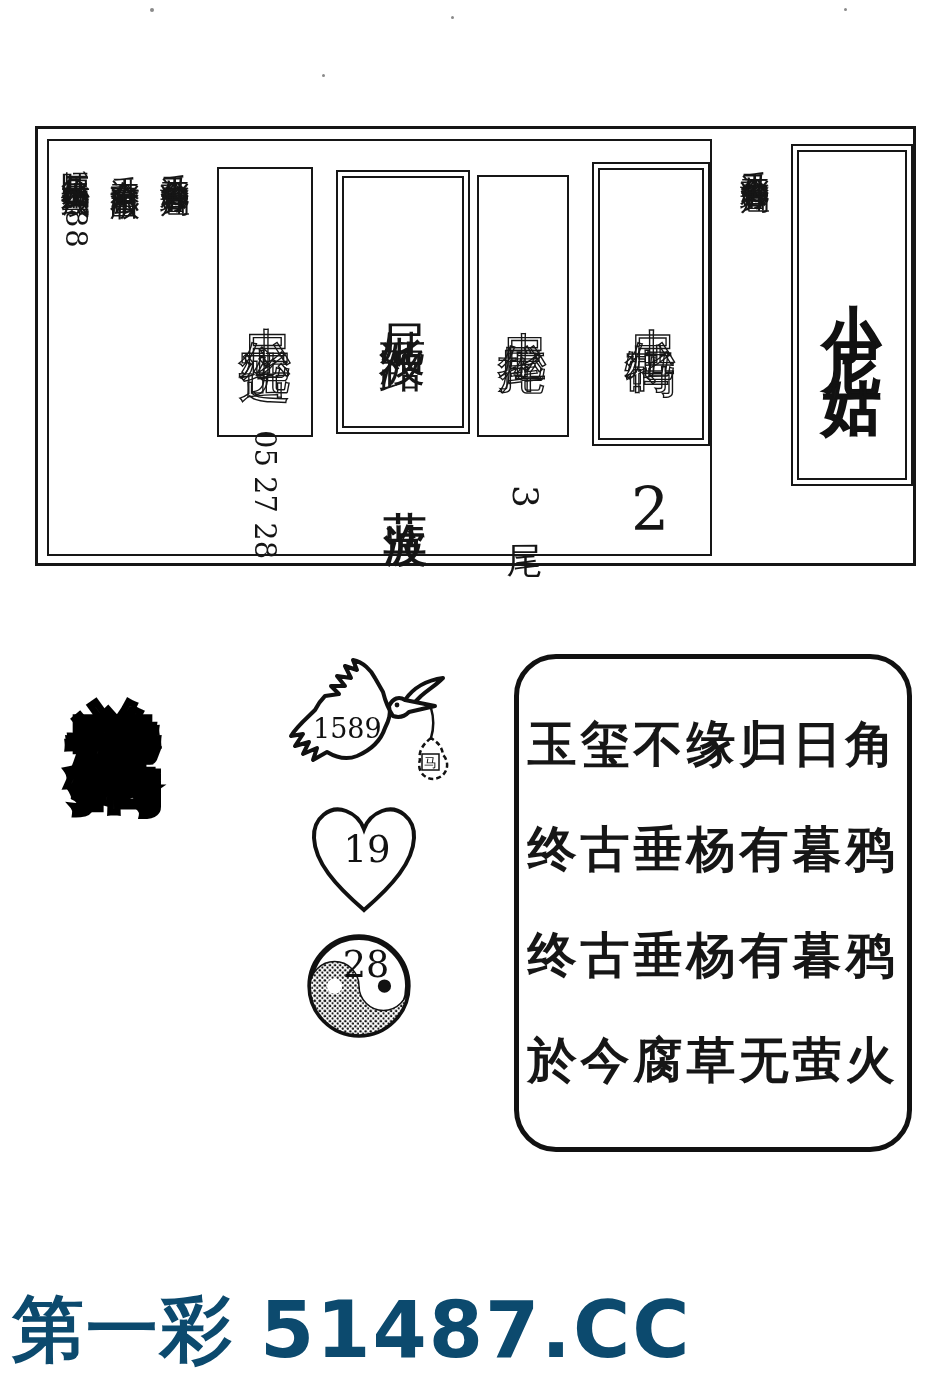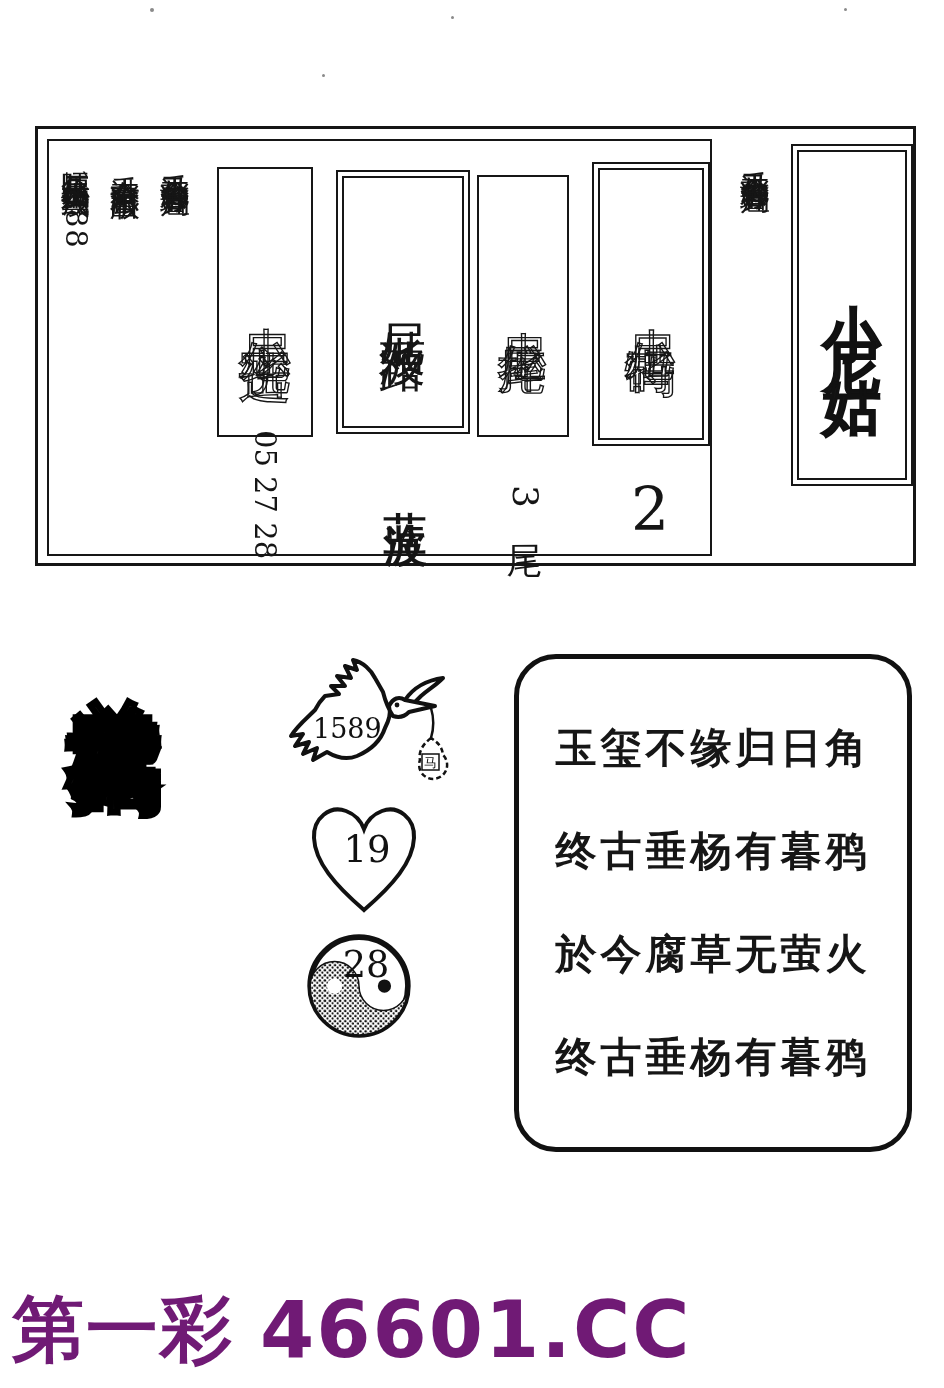--- a/index.html
+++ b/index.html
@@ -53,28 +53,28 @@
     font-size:95px; font-weight:900; letter-spacing:7px;
     -webkit-text-stroke:3.5px #000; white-space:nowrap;
   }
   .poem-box {
     left:514px; top:654px; width:398px; height:498px;
     border:5px solid #111; border-radius:42px;
     display:flex; flex-direction:column; justify-content:space-evenly; align-items:center;
     padding:14px 8px;
   }
   .poem-line {
-    font-size:41px; font-weight:700; letter-spacing:4px; white-space:nowrap; color:#161616;
+    font-size:49px; font-weight:700; letter-spacing:4px; white-space:nowrap; color:#161616;
   }
 
   
   .footer {
     left:12px; top:1282px; width:920px; height:96px;
     font-family:"DejaVu Sans", sans-serif; font-weight:800;
-    color:#701a75; font-size:72px; letter-spacing:2px; white-space:nowrap;
+    color:#0c4a6e; font-size:72px; letter-spacing:2px; white-space:nowrap;
     display:flex; align-items:center; gap:26px;
   }
 
   .speck { position:absolute; background:#8a8a8a; border-radius:50%; }
   svg text { font-family:"DejaVu Serif", serif; }
 </style>
 </head>
 <body>
 
 <div id="page">
@@ -163,22 +163,22 @@
     <circle cx="55" cy="57" r="48" fill="#fff" stroke="#111" stroke-width="5.5"></circle>
     <path d="M7,57 A48,48 0 0 0 103,57 A24,24 0 0 1 55,57 A24,24 0 0 0 7,57 Z" fill="url(#speck)" stroke="#111" stroke-width="1.5"></path>
     <circle cx="31" cy="57" r="7.5" fill="#fff"></circle>
     <circle cx="80" cy="57" r="6.5" fill="#111"></circle>
     <text x="62" y="48" font-size="36" text-anchor="middle" fill="#111">28</text>
   </svg>
 
   <div class="abs poem-box">
     <div class="poem-line">玉玺不缘归日角</div>
     <div class="poem-line">终古垂杨有暮鸦</div>
+    <div class="poem-line">终古垂杨有暮鸦</div>
     <div class="poem-line">於今腐草无萤火</div>
-    <div class="poem-line">终古垂杨有暮鸦</div>
   </div>
 
   <div class="abs footer">
     <span>第一彩</span>
-    <span style="font-size:78px;">46601.CC</span>
+    <span style="font-size:78px;">51487.CC</span>
   </div>
 
 </div>
 
 </body></html>

